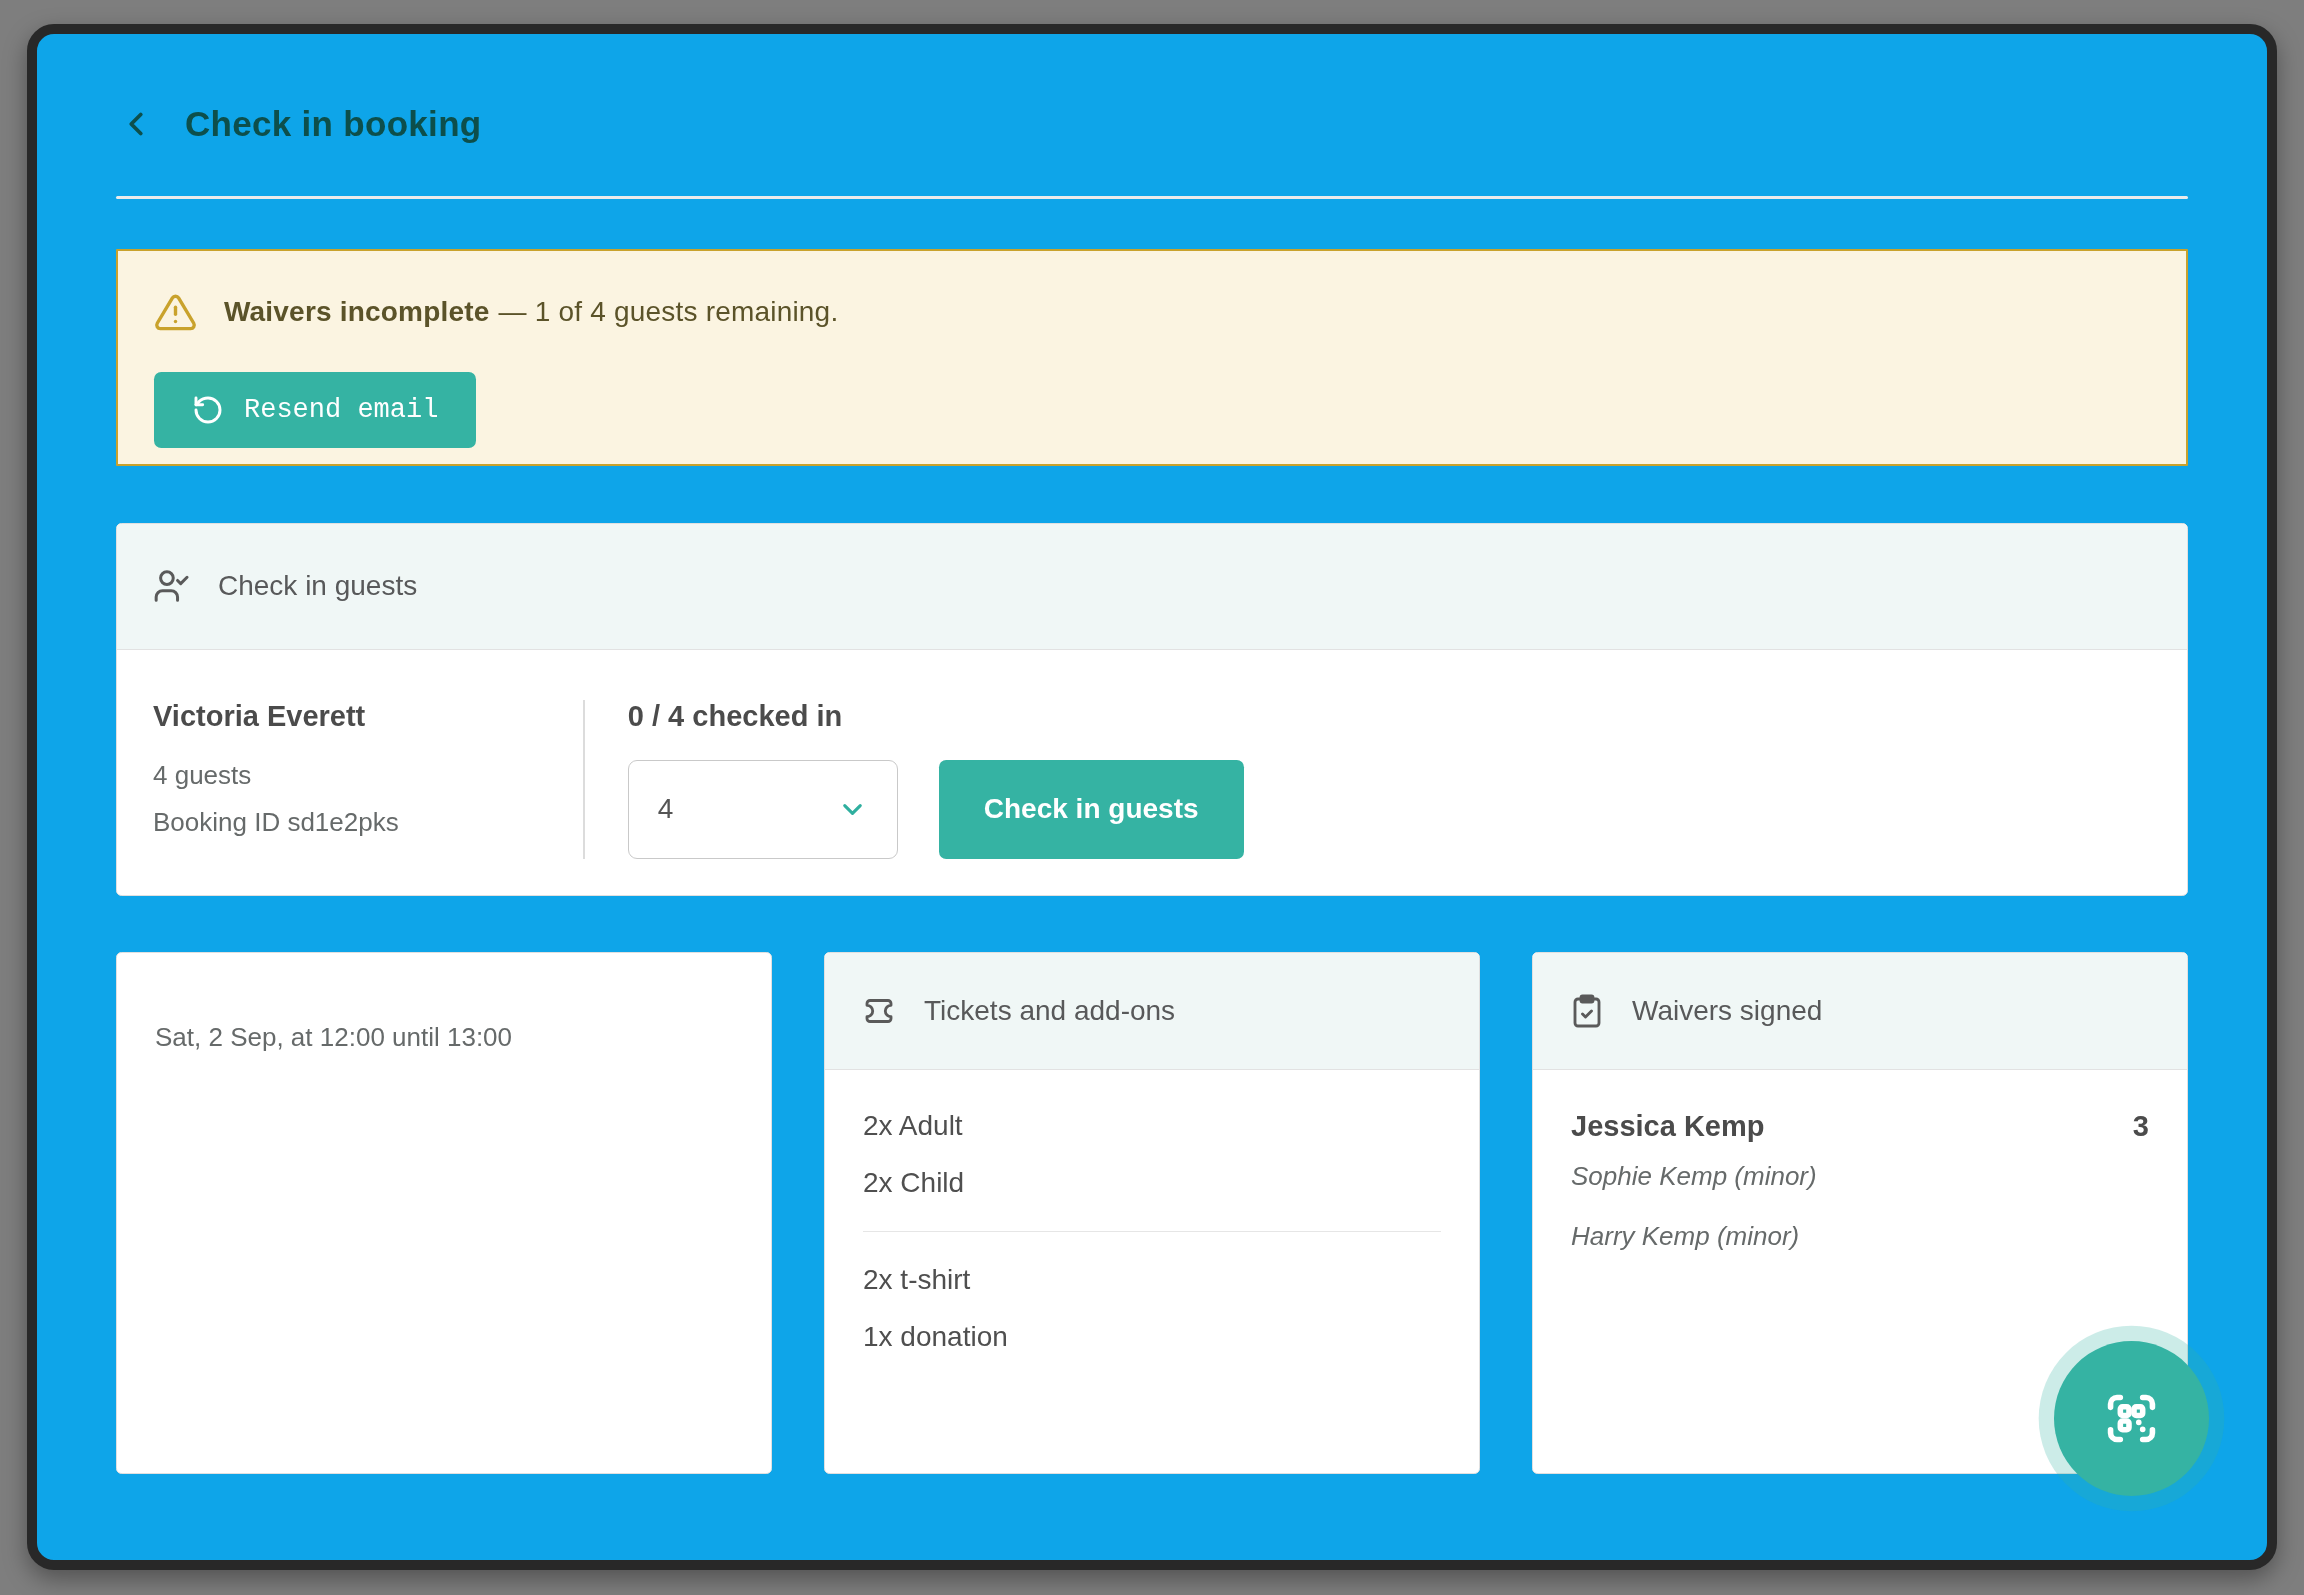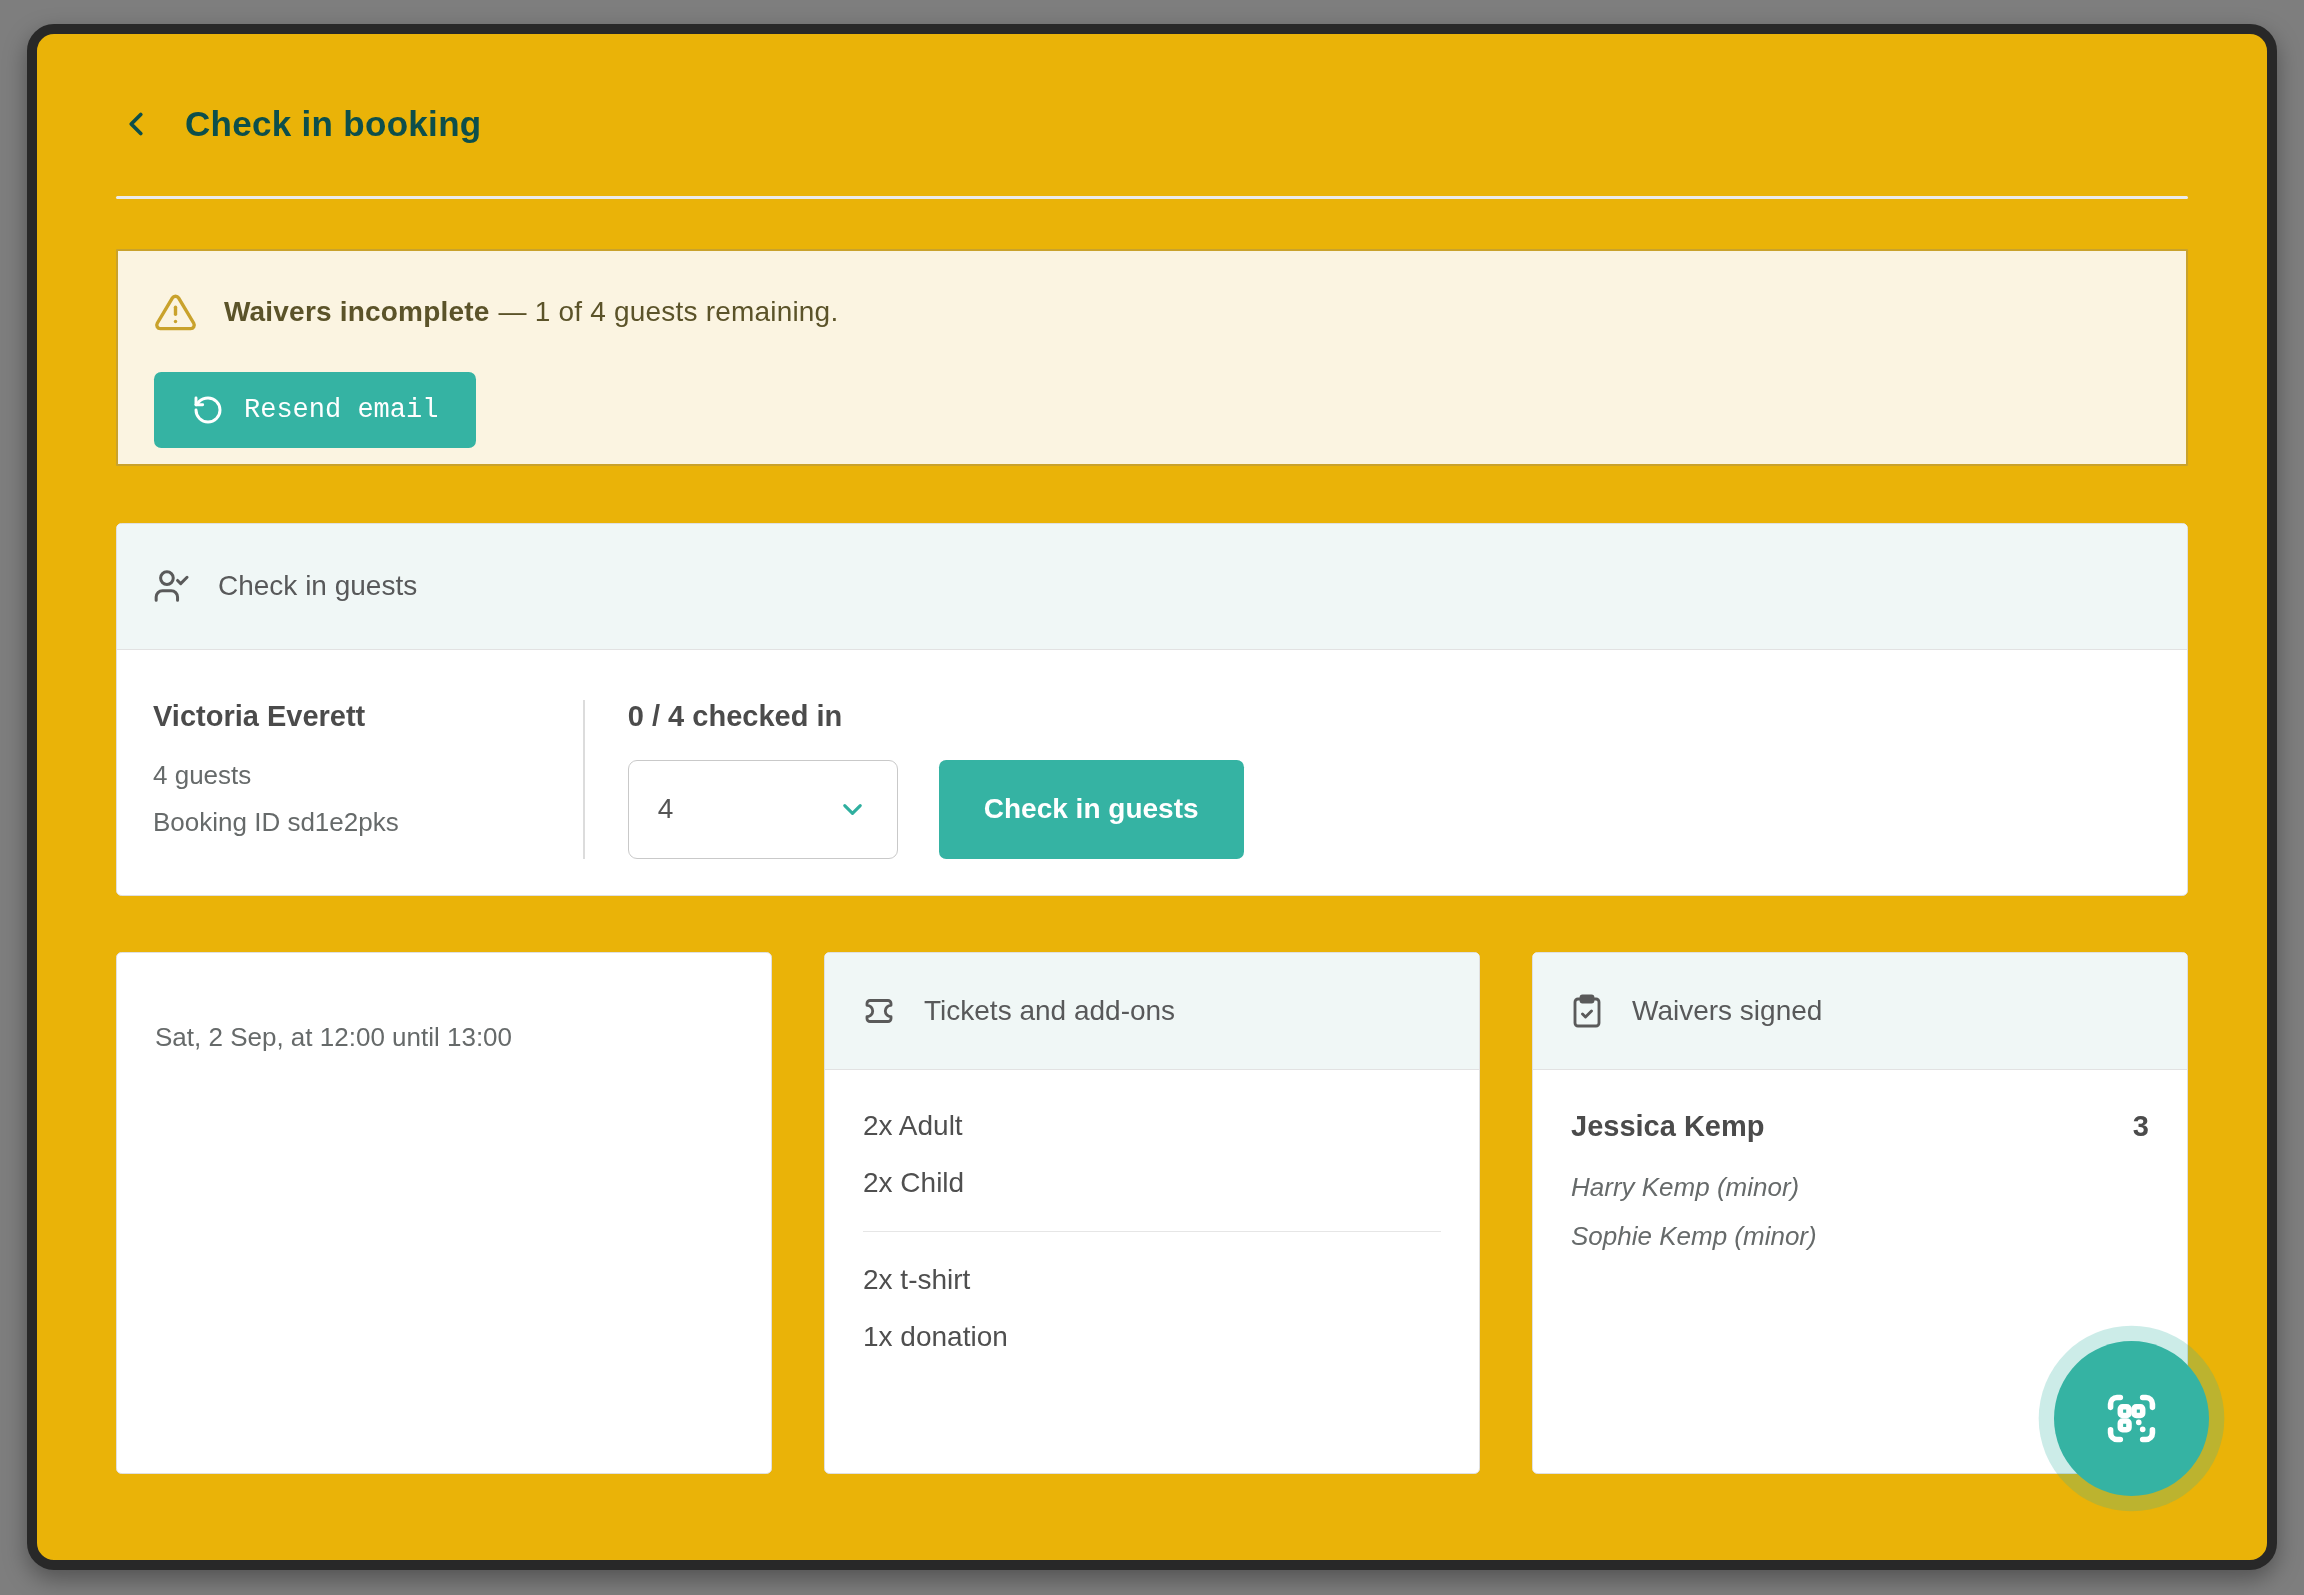--- a/index.html
+++ b/index.html
@@ -7,21 +7,21 @@
   body {
     background:#7E7E7E;
     font-family:"Liberation Sans", sans-serif;
     position:relative;
     overflow:hidden;
     color:#4B4B4B;
   }
   .window {
     position:absolute; left:27px; top:24px;
     width:2250px; height:1546px;
-    background:#eab308;
+    background:#0ea5e9;
     border:10.8px solid #282828;
     border-radius:27px;
     box-shadow:0 9px 23.4px rgba(0,0,0,0.35);
   }
   .content {
     position:absolute; inset:0;
     padding:70px 79px 0;
   }
 
   
@@ -236,22 +236,22 @@
                 <path d="m9 14 2 2 4-4"></path>
               </svg>
           </span>
           <span>Waivers signed</span>
         </div>
         <div class="card-body">
           <div class="waiver-row">
             <div class="item-title">Jessica Kemp</div>
             <div class="waiver-count">3</div>
           </div>
+          <div class="minor tight">Sophie Kemp (minor)</div>
           <div class="minor">Harry Kemp (minor)</div>
-          <div class="minor tight">Sophie Kemp (minor)</div>
         </div>
       </div>
 
     </div>
   </div>
 
   <button class="fab">
     <span style="display:flex;">
       <svg width="67" height="67" viewBox="0 0 24 24" fill="none" stroke="#FFFFFF" stroke-width="2" stroke-linecap="round" stroke-linejoin="round">
         <path d="M8 4.5H6.8A2.3 2.3 0 0 0 4.5 6.8V8"></path>

